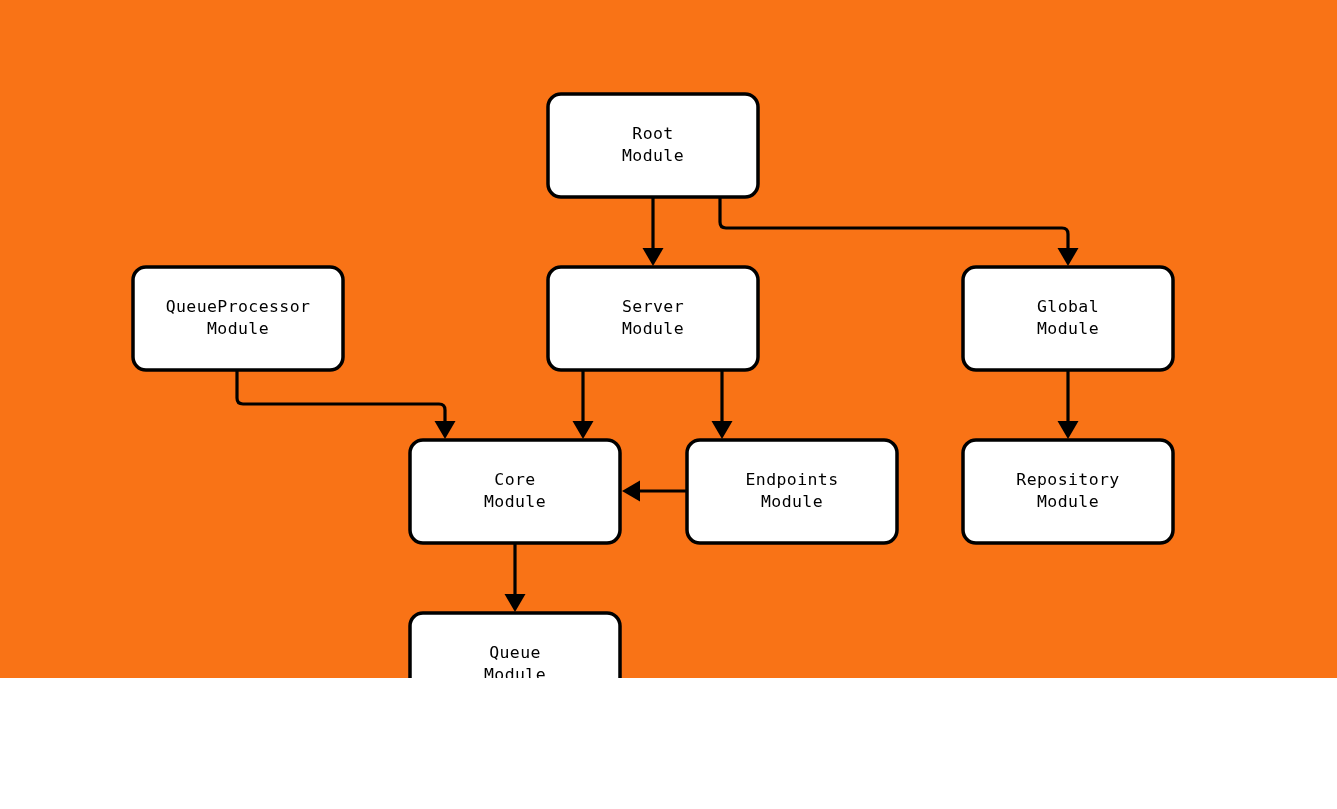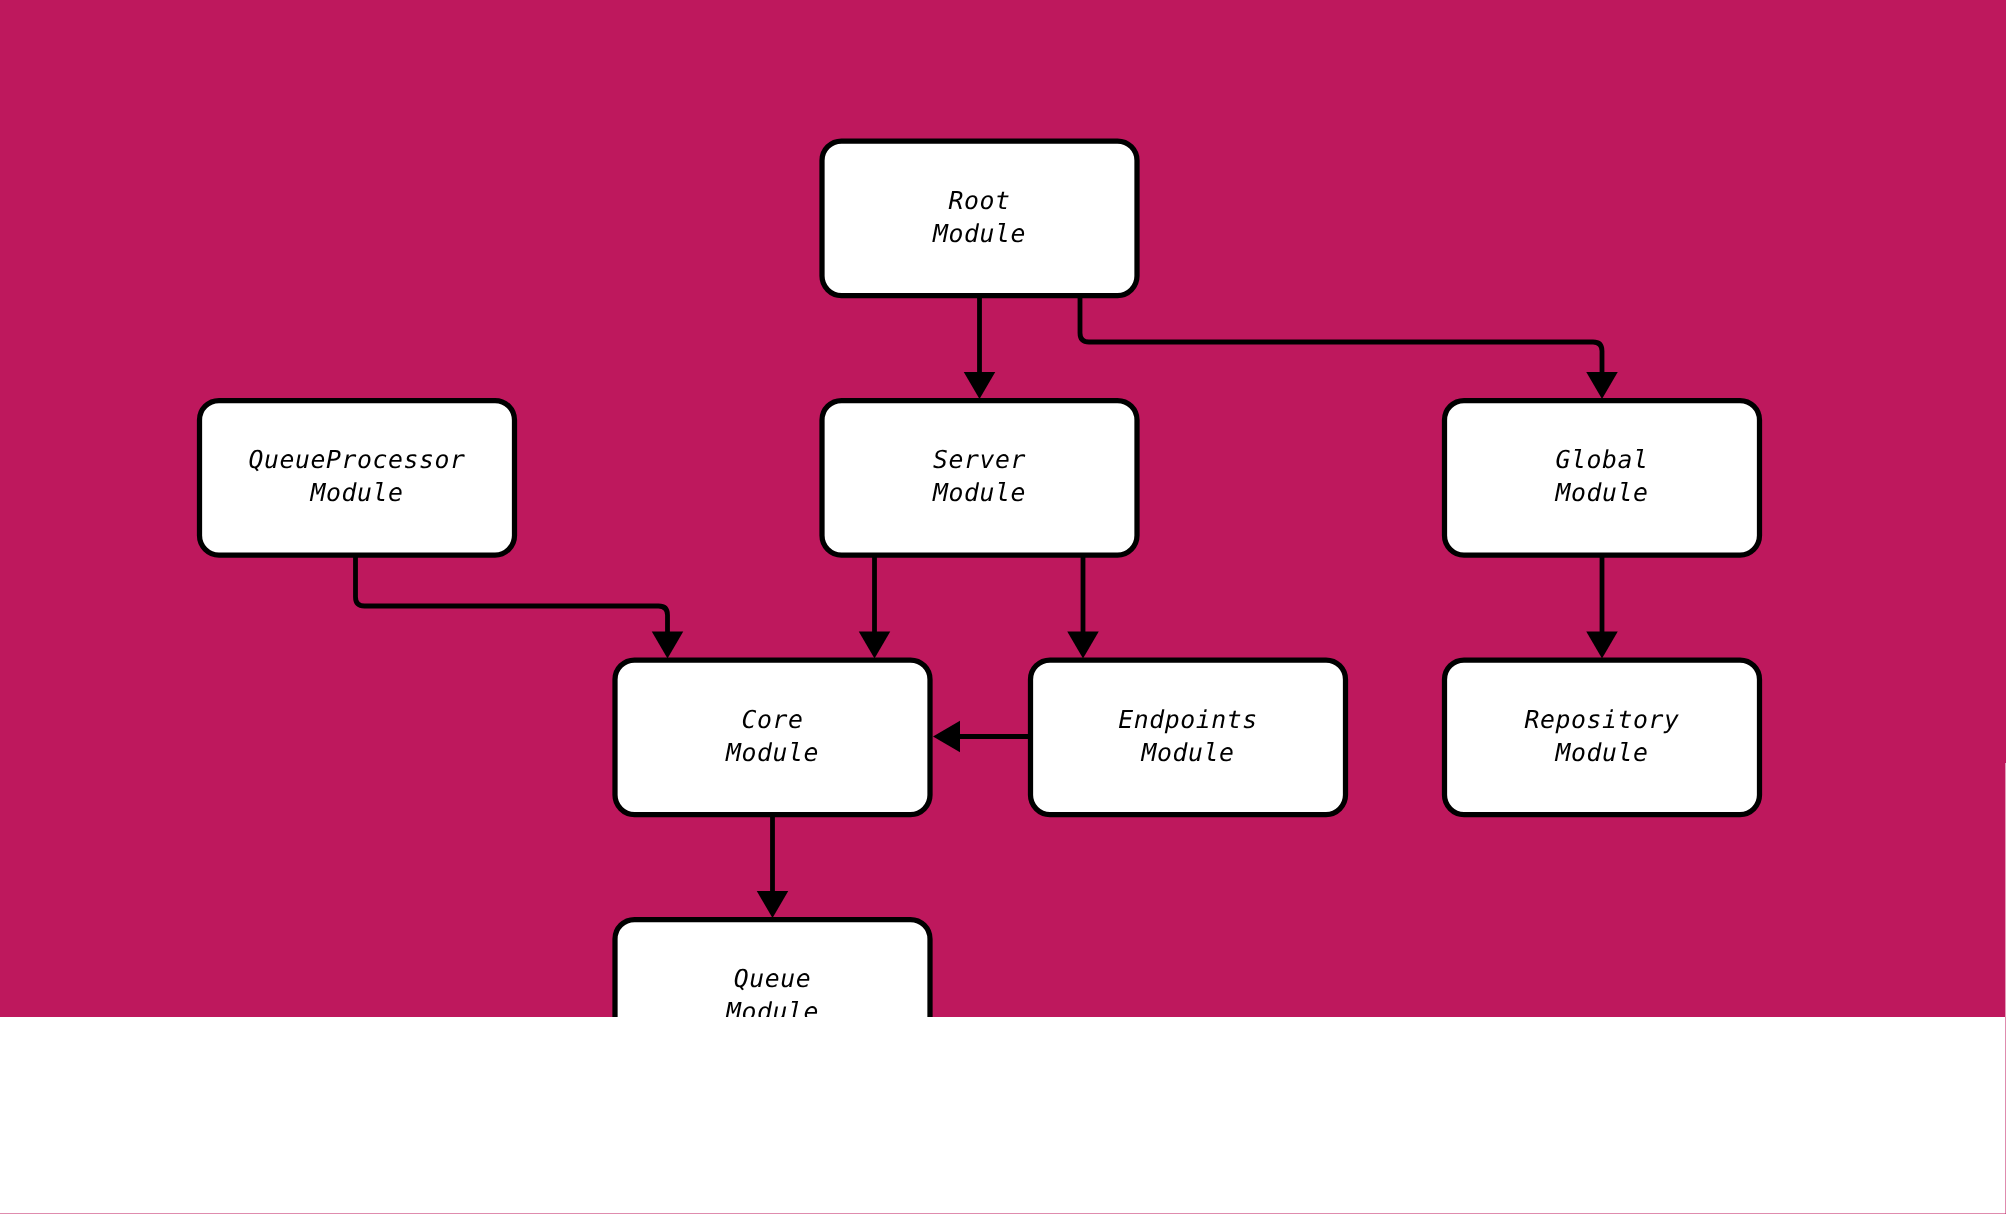--- a/index.html
+++ b/index.html
@@ -8,23 +8,22 @@
     padding: 0;
     background: #ffffff;
   }
   body {
     font-family: "DejaVu Sans Mono", monospace;
   }
   #diagram-root {
     position: relative;
     width: 1337px;
     height: 678px;
-    background: #be185d;
+    background: #f97316;
     overflow: hidden;
-    font-style: italic;
   }
   #diagram-svg {
     position: absolute;
     top: 0;
     left: 0;
     width: 1337px;
     height: 809px;
     display: block;
   }
   .node-box {

